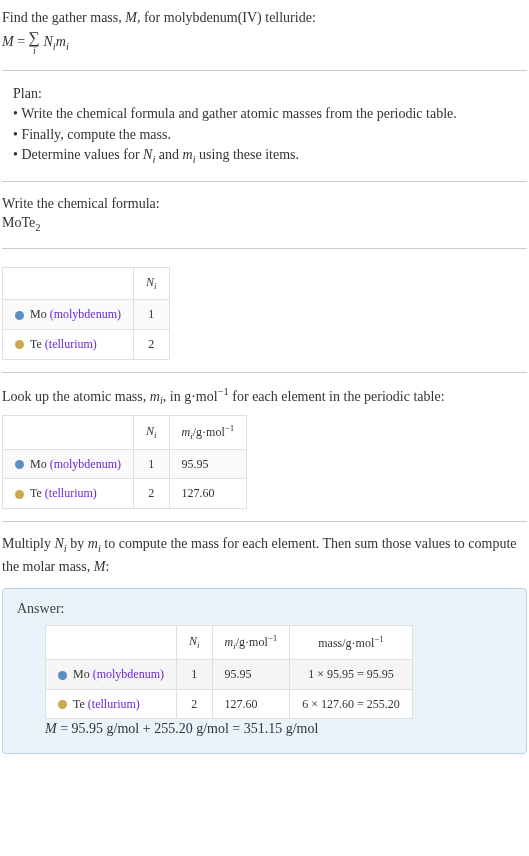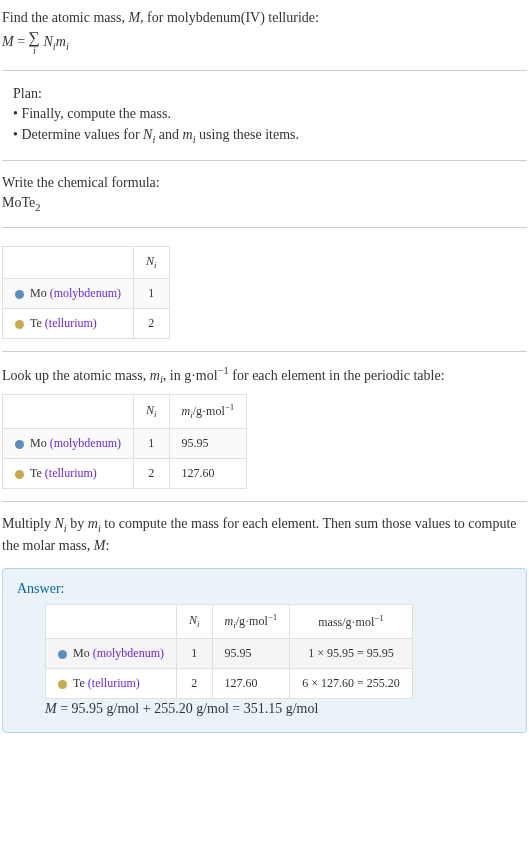--- a/index.html
+++ b/index.html
@@ -50,21 +50,21 @@
   }
   .gray { color: #6d28d9; }
   
   .answer {
     border: 1px solid #b8d4e8;
     background: #eaf3fa;
     border-radius: 4px;
     padding: 10px 14px 14px 14px;
     margin-top: 4px;
   }
-  .answer-label { color: #0369a1; margin-bottom: 6px; }
+  .answer-label { color: #404040; margin-bottom: 6px; }
   .answer-inner { padding-left: 28px; }
   .answer table.data { background: #fff; }
   .answer table.data td, .answer table.data th { background: #fff; }
   .answer table.data tr.row0 td, .answer table.data tr.row0 th { background: #fff; }
   .answer table.data tr.row1 td { background: #f5f5f5; }
   .answer table.data tr.row2 td { background: #fff; }
   .final { }
   
   .sigma {
     display: inline-block;
@@ -73,32 +73,33 @@
     line-height: 1;
   }
   .sigma .sig { font-size: 16px; }
   .sigma .idx { font-size: 10px; display: block; }
 </style>
 </head>
 <body>
 
 <div class="section">
   <div>
-    <span>Find the atomic mass, </span><span class="italic">M</span><span>, for molybdenum(IV) telluride:</span>
+    <span>Find the gather mass, </span><span class="italic">M</span><span>, for molybdenum(IV) telluride:</span>
   </div>
   <div class="formula-line">
     <span class="italic">M</span><span> = </span><span class="sigma"><span class="sig">∑</span><span class="idx italic">i</span></span>
     <span class="italic">N</span><span class="sub italic">i</span><span class="italic">m</span><span class="sub italic">i</span>
   </div>
 </div>
 
 <hr class="sep">
 
 <div class="section plan-list">
   <div>Plan:</div>
+  <div>• Write the chemical formula and gather atomic masses from the periodic table.</div>
   <div>• Finally, compute the mass.</div>
   <div>
     <span>• Determine values for </span><span class="italic">N</span><span class="sub italic">i</span><span> and </span><span class="italic">m</span><span class="sub italic">i</span><span> using these items.</span>
   </div>
 </div>
 
 <hr class="sep">
 
 <div class="section">
   <div>Write the chemical formula:</div>

